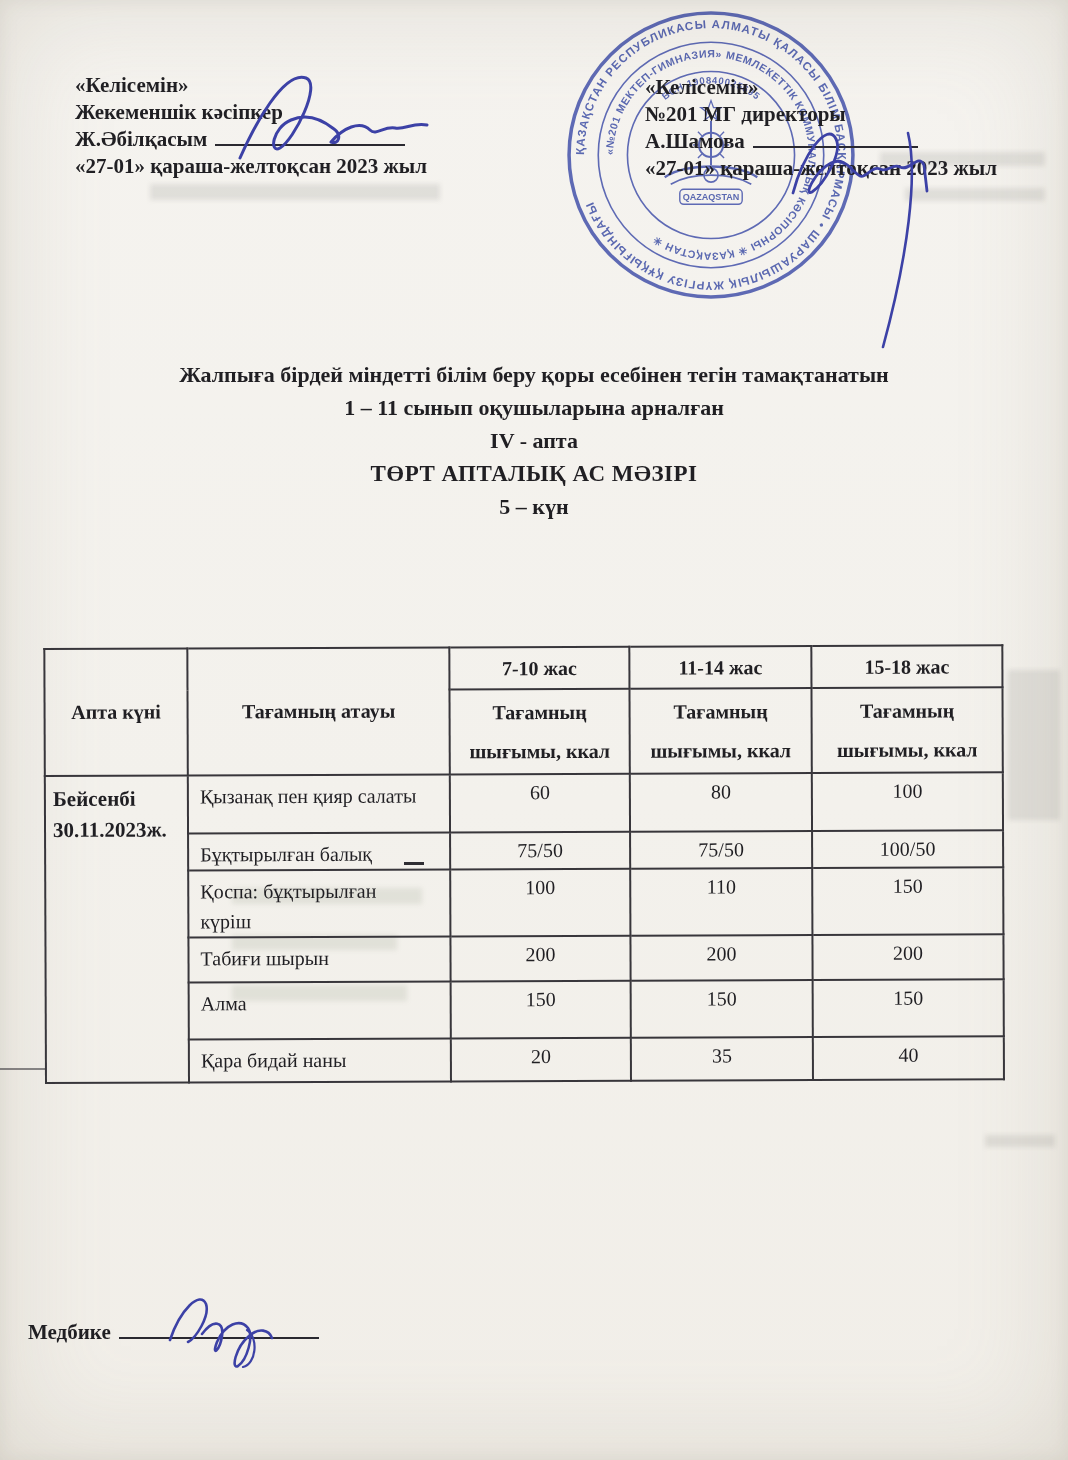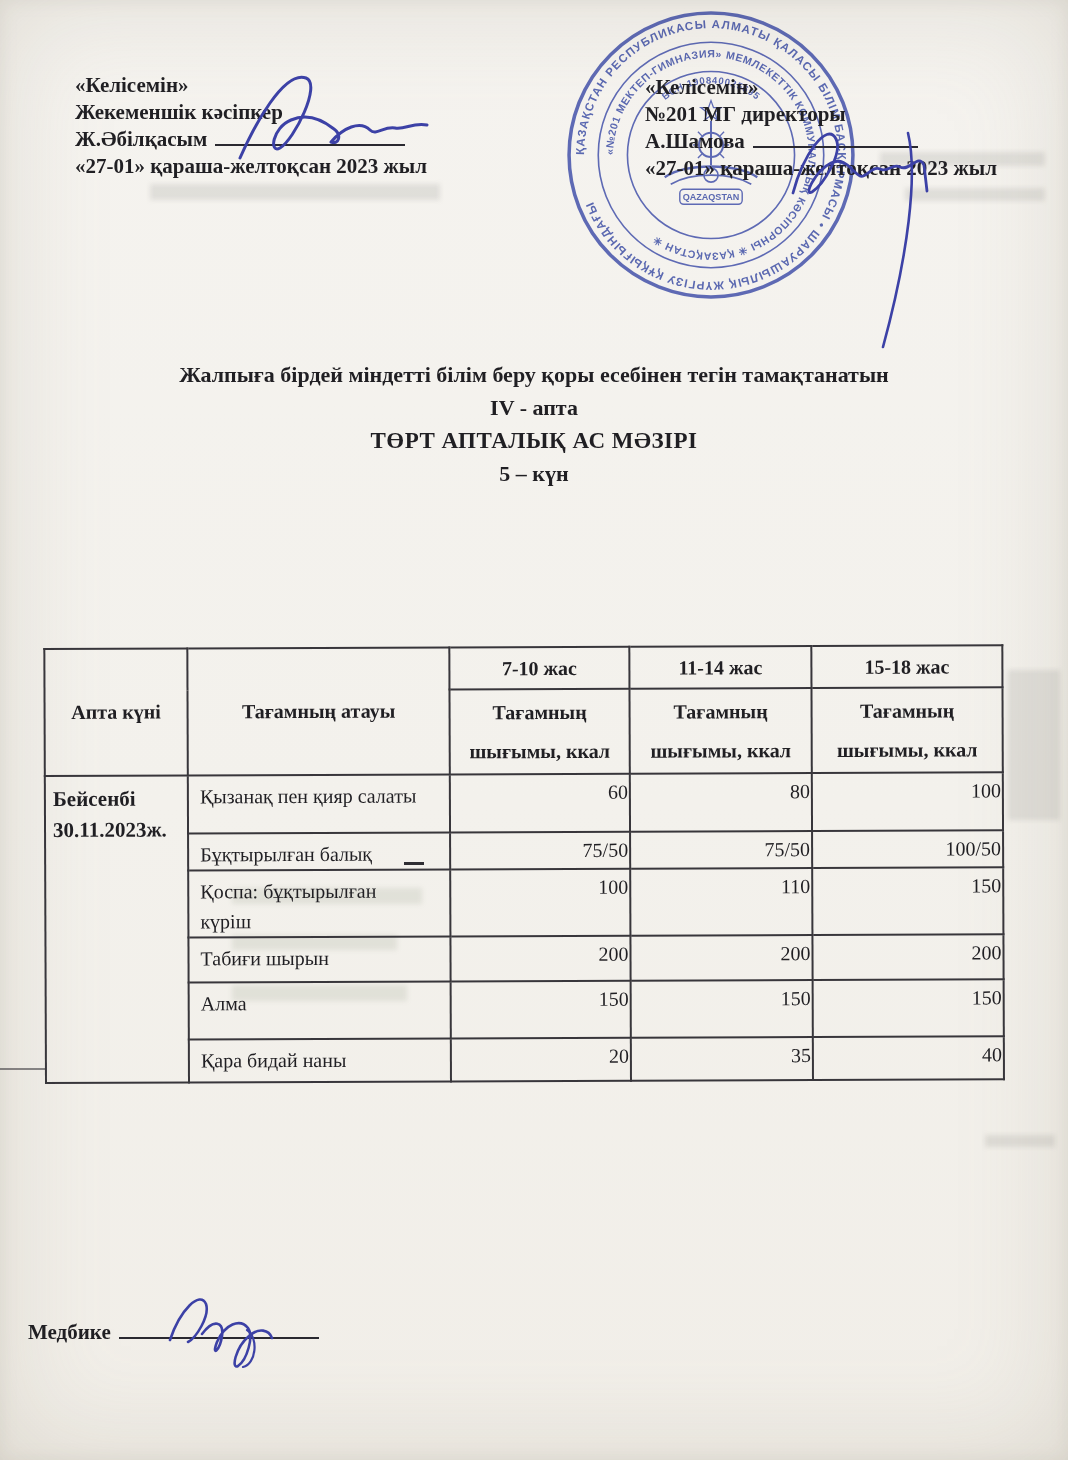--- a/index.html
+++ b/index.html
@@ -37,21 +37,21 @@
     border-collapse:collapse;table-layout:fixed;z-index:2;
     transform:rotate(-0.22deg);transform-origin:left bottom;
   }
   table.menu th,table.menu td{border:2px solid #38363b;background:transparent;}
   table.menu th{font-size:20px;font-weight:bold;text-align:center;vertical-align:middle;padding:2px 4px;}
   tr.hr1{height:42px;}
   tr.hr2{height:85px;}
   th.sub{line-height:39px;vertical-align:middle;}
   td.day{vertical-align:top;text-align:left;font-weight:bold;font-size:21px;line-height:31px;padding:7px 4px 0 7px;white-space:pre-line;}
   td.dish{vertical-align:top;text-align:left;font-size:20px;line-height:30px;padding:5px 8px 0 11px;white-space:pre-line;}
-  td.val{vertical-align:top;text-align:right;font-size:20px;padding-top:6px;}
+  td.val{vertical-align:top;text-align:center;font-size:20px;padding-top:6px;}
   tr.r0{height:58px;} tr.r1{height:33px;} tr.r2{height:52px;}
   tr.r3{height:45px;} tr.r4{height:57px;} tr.r5{height:43px;}
   
   .footer{position:absolute;left:28px;top:1320px;font-size:21px;font-weight:bold;z-index:2;font-family:Liberation Serif, serif;}
   .footer .uline{width:200px;}
   
   .ghost{position:absolute;pointer-events:none;filter:blur(2.5px);z-index:0;}
   .g-gray{background:rgba(120,118,110,0.16);}
   .g-green{background:rgba(105,125,95,0.13);}
   .dash{position:absolute;background:#2f2e33;z-index:2;}
@@ -133,20 +133,21 @@
     </div>
     <div>«27-01» қараша-желтоқсан 2023 жыл</div>
   </div>
   <svg class="sig-svg" style="left:775px;top:95px;width:215px;height:265px;" viewBox="0 0 215 265">
     <path d="M18 98 C 28 60, 52 26, 61 44 C 68 58, 48 90, 37 97 C 28 102, 40 76, 56 68 C 70 61, 77 77, 85 81 C 91 84, 97 70, 105 74 C 113 78, 117 68, 125 72 C 135 77, 143 58, 149 70 L 152 96" stroke-width="2.8"></path>
     <path d="M133 38 C 143 80, 133 160, 108 252" stroke-width="2.6"></path>
   </svg>
 
   <div class="title-block">
     <div class="t">Жалпыға бірдей міндетті білім беру қоры есебінен тегін тамақтанатын</div>
+    <div class="t">1 – 11 сынып оқушыларына арналған</div>
     <div class="t">IV - апта</div>
     <div class="t t3">ТӨРТ АПТАЛЫҚ АС МӘЗІРІ</div>
     <div class="t">5 – күн</div>
   </div>
 
   <table class="menu">
     <colgroup>
       <col style="width:143px">
         <col style="width:262px">
         <col style="width:180px">

